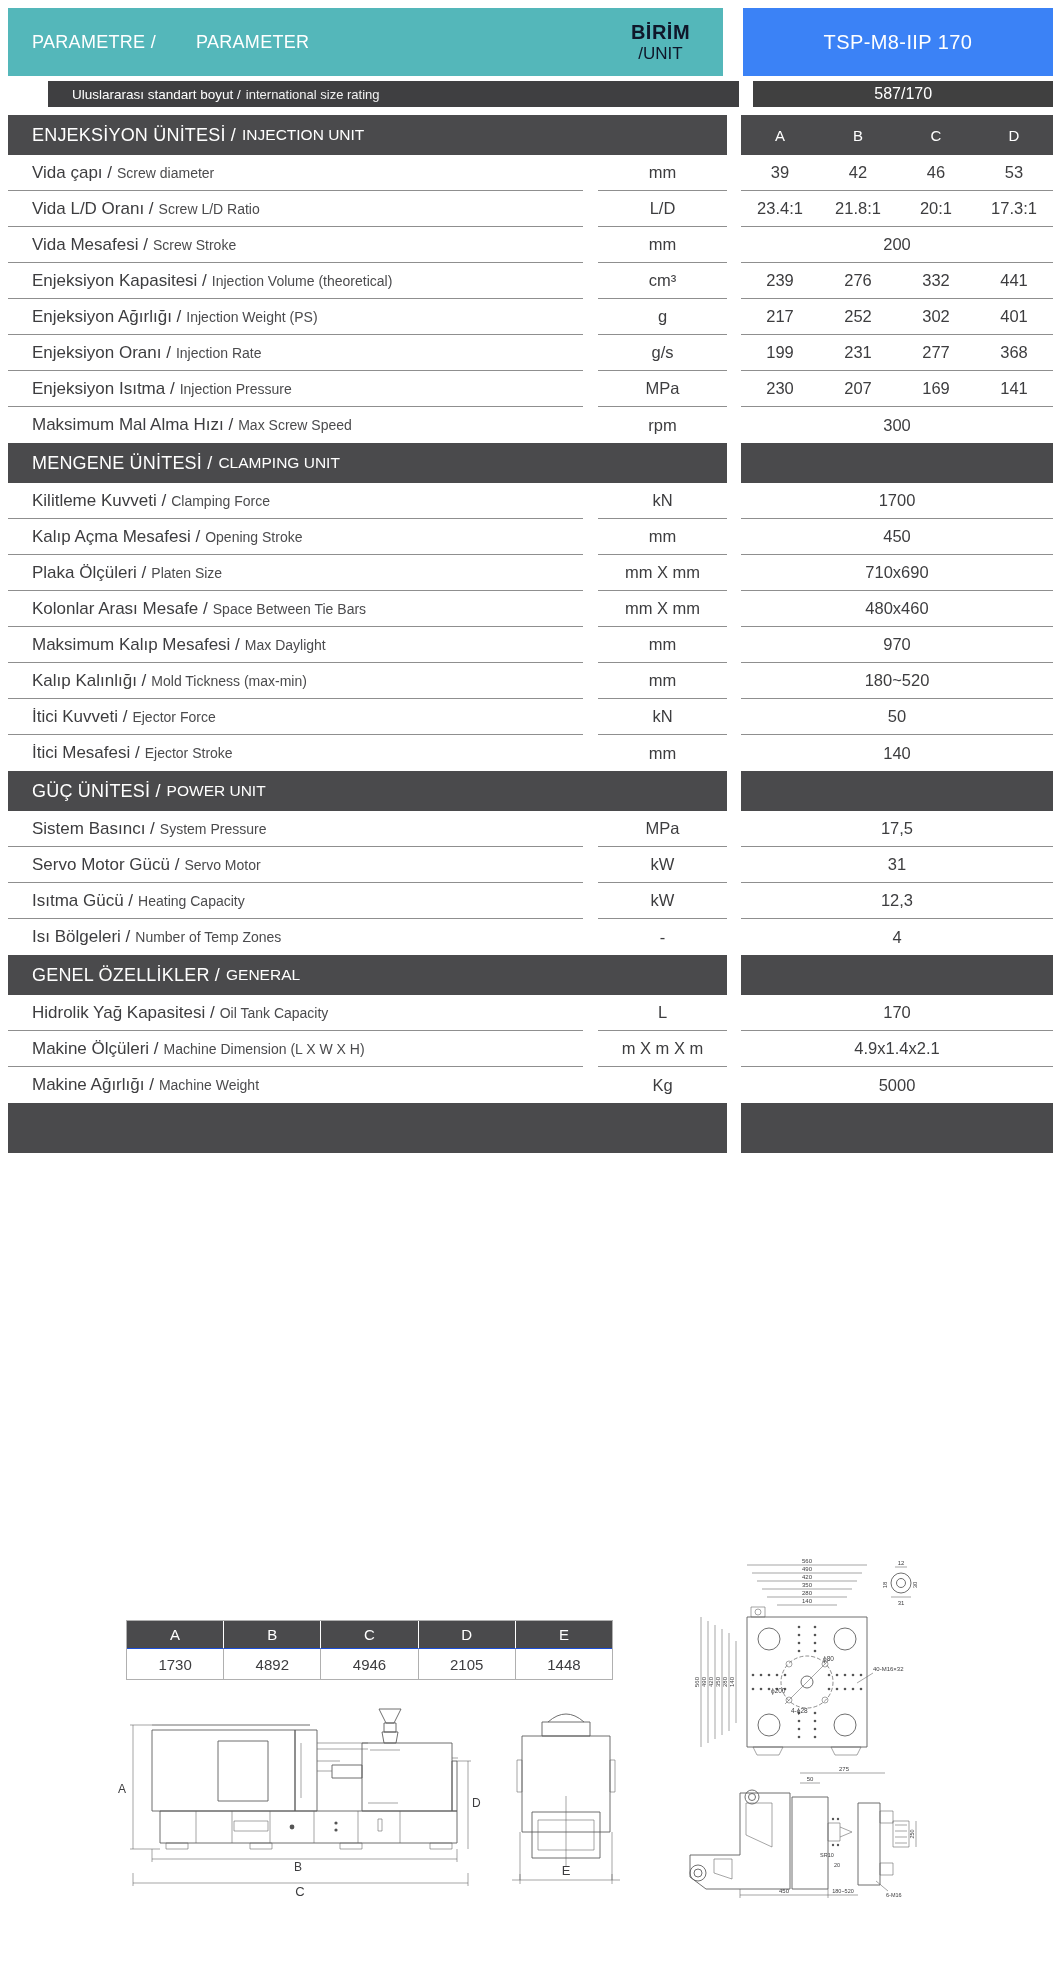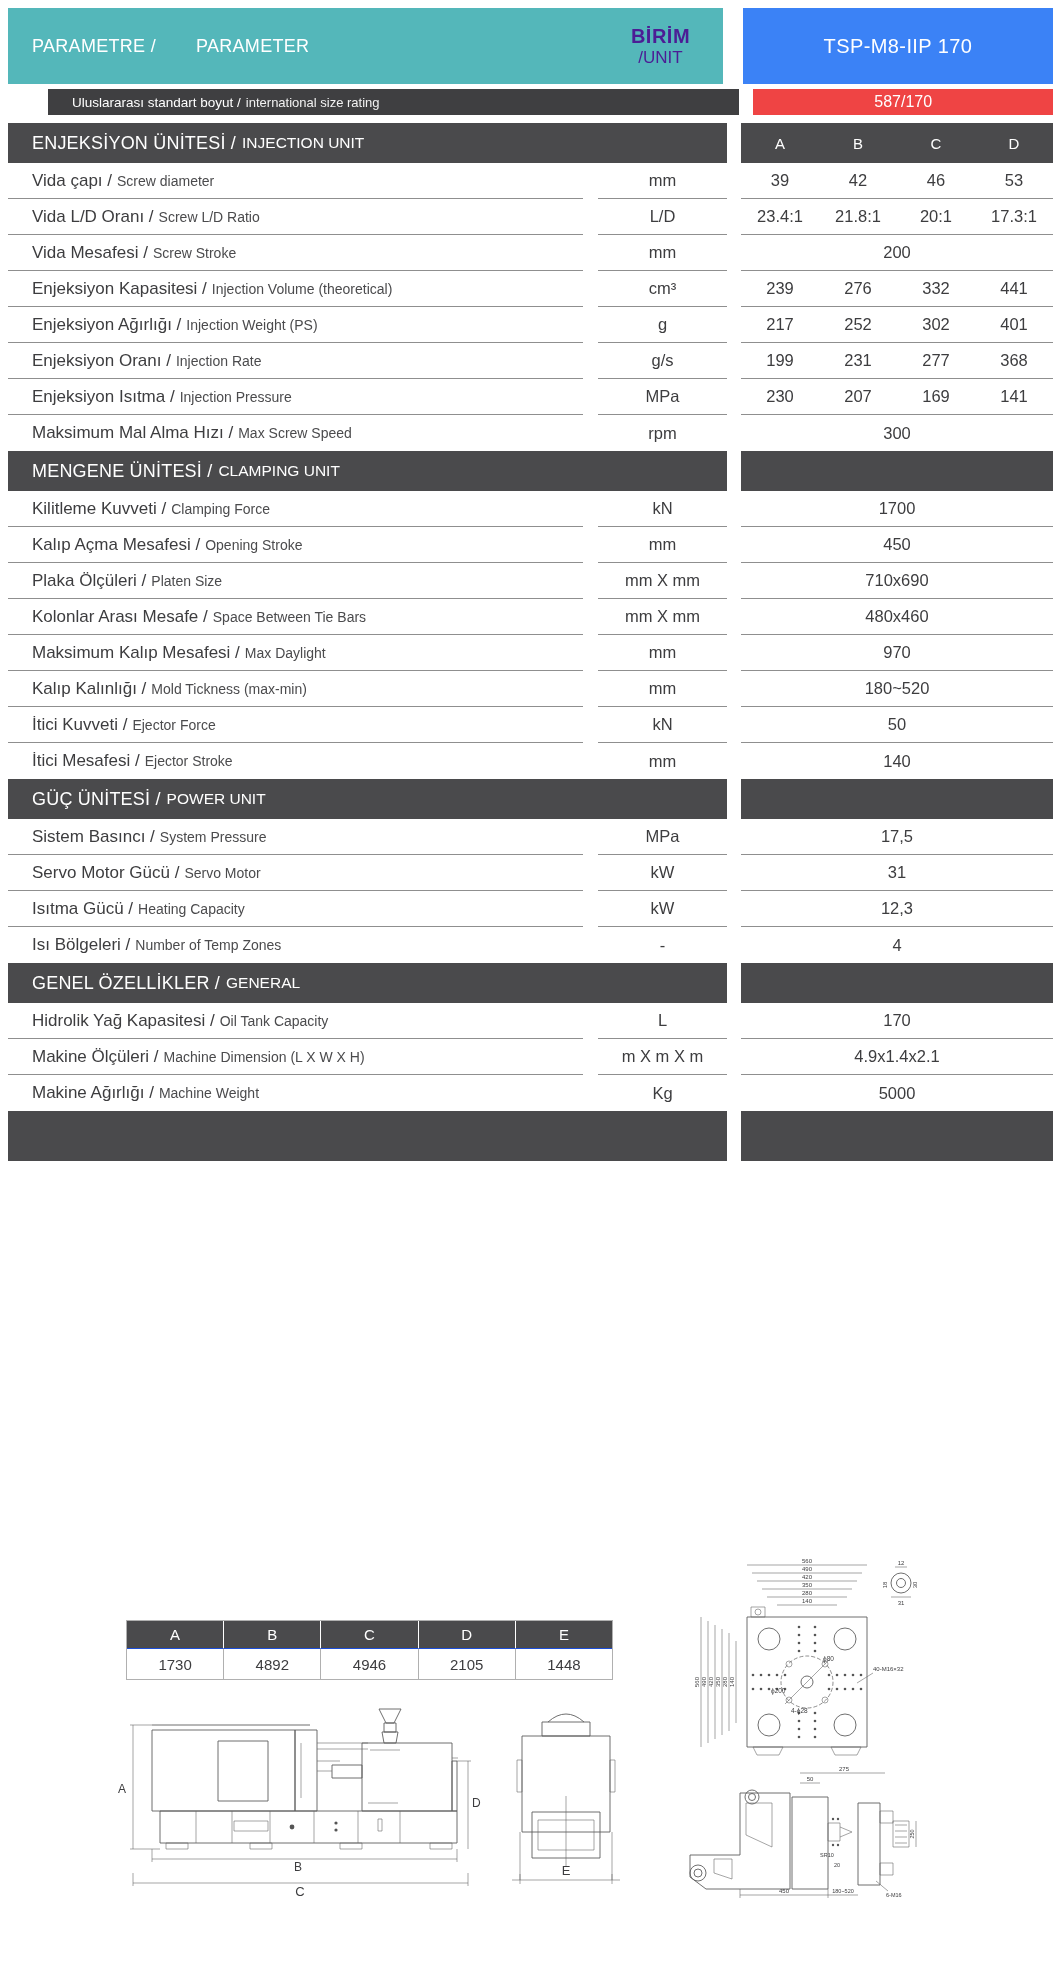--- a/index.html
+++ b/index.html
@@ -3,34 +3,34 @@
 <meta charset="utf-8">
 <style>
   html,body{margin:0;padding:0;background:#fff;}
   .page{position:relative;width:1053px;height:1962px;background:#ffffff;
         font-family:"Liberation Sans", sans-serif;color:#3d3d3f;overflow:hidden;}
   .split{display:flex;margin-left:8px;}
   .lwide{width:719px;margin-right:14px;box-sizing:border-box;}
   .rcol{width:312px;box-sizing:border-box;}
 
   
-  .hdr-row{height:76px;margin-top:8px;gap:6px;}
+  .hdr-row{height:68px;margin-top:8px;gap:6px;}
   .hdr-left{background:#54b7ba;position:relative;display:flex;align-items:center;padding-left:24px;}
   .hdr-param{color:#fff;font-size:18px;letter-spacing:.3px;}
   .hdr-param .gap{display:inline-block;width:40px;}
-  .hdr-unit{position:absolute;left:586px;width:133px;text-align:center;color:#4c1d95;line-height:1.15;}
+  .hdr-unit{position:absolute;left:586px;width:133px;text-align:center;color:#0f172a;line-height:1.15;}
   .hdr-unit .b{font-size:20px;font-weight:bold;letter-spacing:.5px;}
   .hdr-unit .u{font-size:17px;}
   .hdr-right{background:#3b82f6;color:#fff;font-size:20px;display:flex;align-items:center;justify-content:center;letter-spacing:.4px;}
 
   
   .black-row{height:26px;margin-top:5px;padding-left:40px;}
   .black-left{background:#3f3f41;color:#fff;display:flex;align-items:center;padding-left:24px;font-size:13.5px;}
   .black-left .en{font-size:13px;margin-left:5px;color:#f2f2f2;}
-  .black-right{background:#ef4444;color:#fff;display:flex;align-items:center;justify-content:center;font-size:16px;}
+  .black-right{background:#404040;color:#fff;display:flex;align-items:center;justify-content:center;font-size:16px;}
 
   
   .sec-row{height:40px;}
   #sections > .sec-row:first-child{margin-top:8px;}
   .sec-left{background:#4a4a4c;color:#fff;display:flex;align-items:center;padding-left:24px;}
   .sec-tr{font-size:18px;letter-spacing:.2px;}
   .sec-en{font-size:15.5px;margin-left:6px;font-weight:normal;}
   .sec-right{background:#4a4a4c;color:#fff;display:flex;align-items:center;}
   .sec-right .colh{width:25%;text-align:center;font-size:15px;}
 

